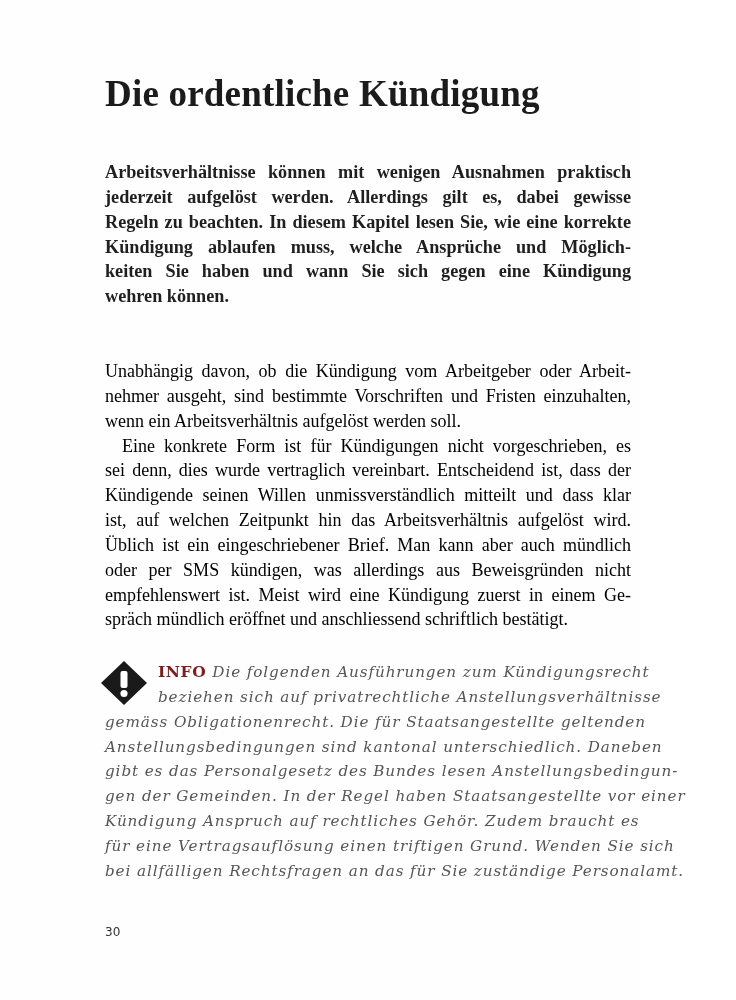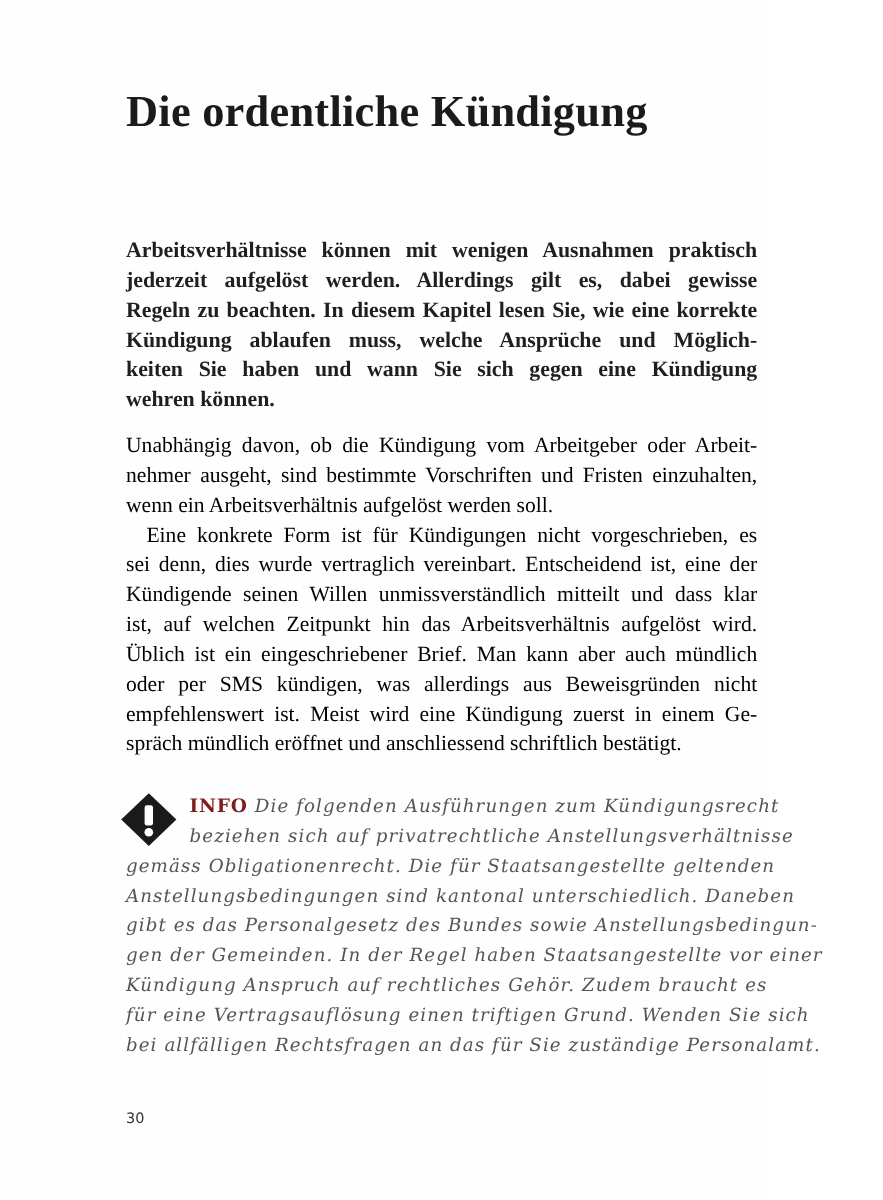--- a/index.html
+++ b/index.html
@@ -10,21 +10,21 @@
     font-family: "Liberation Serif", "DejaVu Serif", serif;
     font-weight: bold; font-size: 37px; color: #1b1b1b; letter-spacing: 0.2px;
     white-space: nowrap;
   }
   .block { position: absolute; left: 105px; width: 526px; }
   .line {
     display: block; height: 24.85px; line-height: 24.85px; white-space: nowrap;
     text-align: justify; text-align-last: justify;
   }
   .line.last { text-align-last: left; }
-  .lead { top: 160px; margin-top: 36px; }
+  .lead { top: 160px; }
   .lead .line {
     font-family: "Liberation Serif", "DejaVu Serif", serif;
     font-weight: bold; font-size: 18.2px; color: #1f1f1f;
   }
   .body { top: 359px; }
   .body .line {
     font-family: "Liberation Serif", "DejaVu Serif", serif;
     font-size: 18px; color: #000000;
   }
   .body .indent { padding-left: 17px; }
@@ -61,41 +61,41 @@
     <span class="line">Kündigung ablaufen muss, welche Ansprüche und Möglich-</span>
     <span class="line">keiten Sie haben und wann Sie sich gegen eine Kündigung</span>
     <span class="line last">wehren können.</span>
   </div>
 
   <div class="block body">
     <span class="line">Unabhängig davon, ob die Kündigung vom Arbeitgeber oder Arbeit-</span>
     <span class="line">nehmer ausgeht, sind bestimmte Vorschriften und Fristen einzuhalten,</span>
     <span class="line last">wenn ein Arbeitsverhältnis aufgelöst werden soll.</span>
     <span class="line indent">Eine konkrete Form ist für Kündigungen nicht vorgeschrieben, es</span>
-    <span class="line">sei denn, dies wurde vertraglich vereinbart. Entscheidend ist, eine der</span>
+    <span class="line">sei denn, dies wurde vertraglich vereinbart. Entscheidend ist, dass der</span>
     <span class="line">Kündigende seinen Willen unmissverständlich mitteilt und dass klar</span>
     <span class="line">ist, auf welchen Zeitpunkt hin das Arbeitsverhältnis aufgelöst wird.</span>
     <span class="line">Üblich ist ein eingeschriebener Brief. Man kann aber auch mündlich</span>
     <span class="line">oder per SMS kündigen, was allerdings aus Beweisgründen nicht</span>
     <span class="line">empfehlenswert ist. Meist wird eine Kündigung zuerst in einem Ge-</span>
     <span class="line last">spräch mündlich eröffnet und anschliessend schriftlich bestätigt.</span>
   </div>
 
   <svg class="warn-icon" viewBox="0 0 50 46">
     <polygon points="24,1 47,23 24,45 1,23" fill="#1a1a1a"></polygon>
     <rect x="20.5" y="11" width="7" height="17" rx="2" fill="#ffffff"></rect>
     <circle cx="24" cy="33.5" r="3.6" fill="#ffffff"></circle>
   </svg>
 
   <div class="block info">
     <span class="line first"><span class="info-first-wrap" style="display:inline"><span class="info-label">INFO</span><span>Die folgenden Ausführungen zum Kündigungsrecht</span></span></span>
     <span class="line second">beziehen sich auf privatrechtliche Anstellungsverhältnisse</span>
     <span class="line">gemäss Obligationenrecht. Die für Staatsangestellte geltenden</span>
     <span class="line">Anstellungsbedingungen sind kantonal unterschiedlich. Daneben</span>
-    <span class="line">gibt es das Personalgesetz des Bundes sowie Anstellungsbedingun-</span>
+    <span class="line">gibt es das Personalgesetz des Bundes lesen Anstellungsbedingun-</span>
     <span class="line">gen der Gemeinden. In der Regel haben Staatsangestellte vor einer</span>
     <span class="line">Kündigung Anspruch auf rechtliches Gehör. Zudem braucht es</span>
     <span class="line">für eine Vertragsauflösung einen triftigen Grund. Wenden Sie sich</span>
     <span class="line last">bei allfälligen Rechtsfragen an das für Sie zuständige Personalamt.</span>
   </div>
 
   <div class="page-number">30</div>
 </div>
 
 </body></html>

